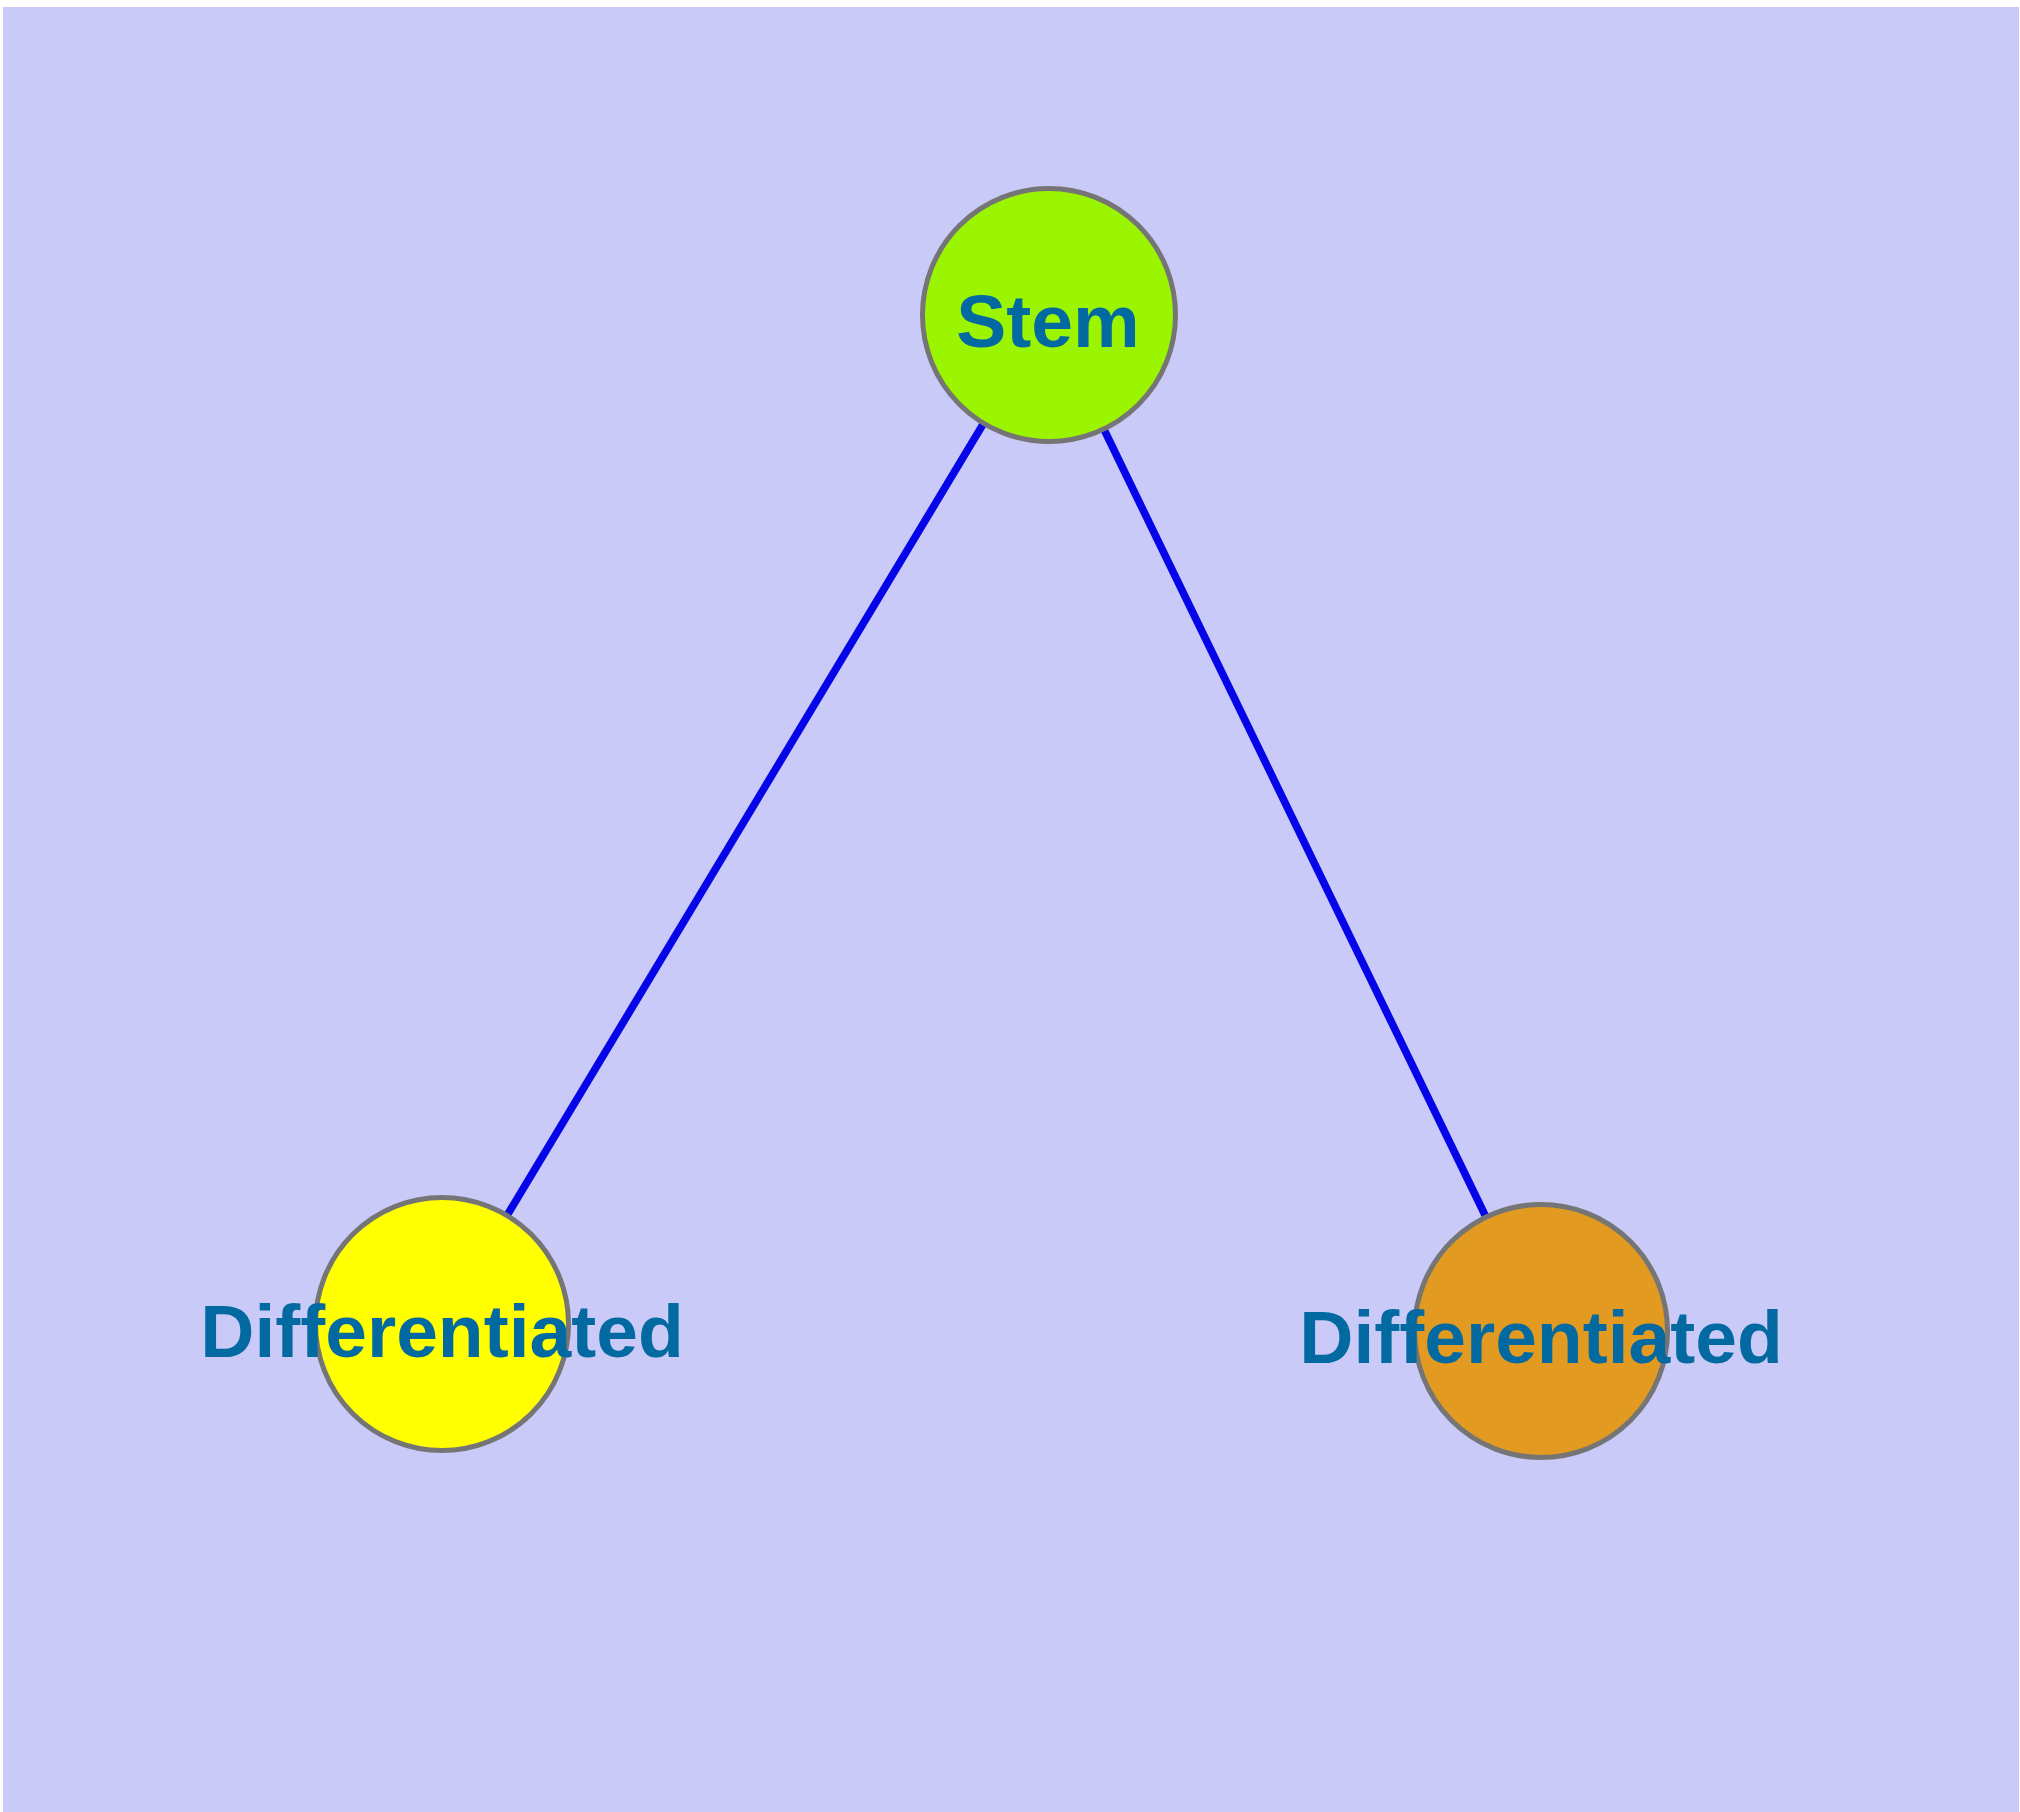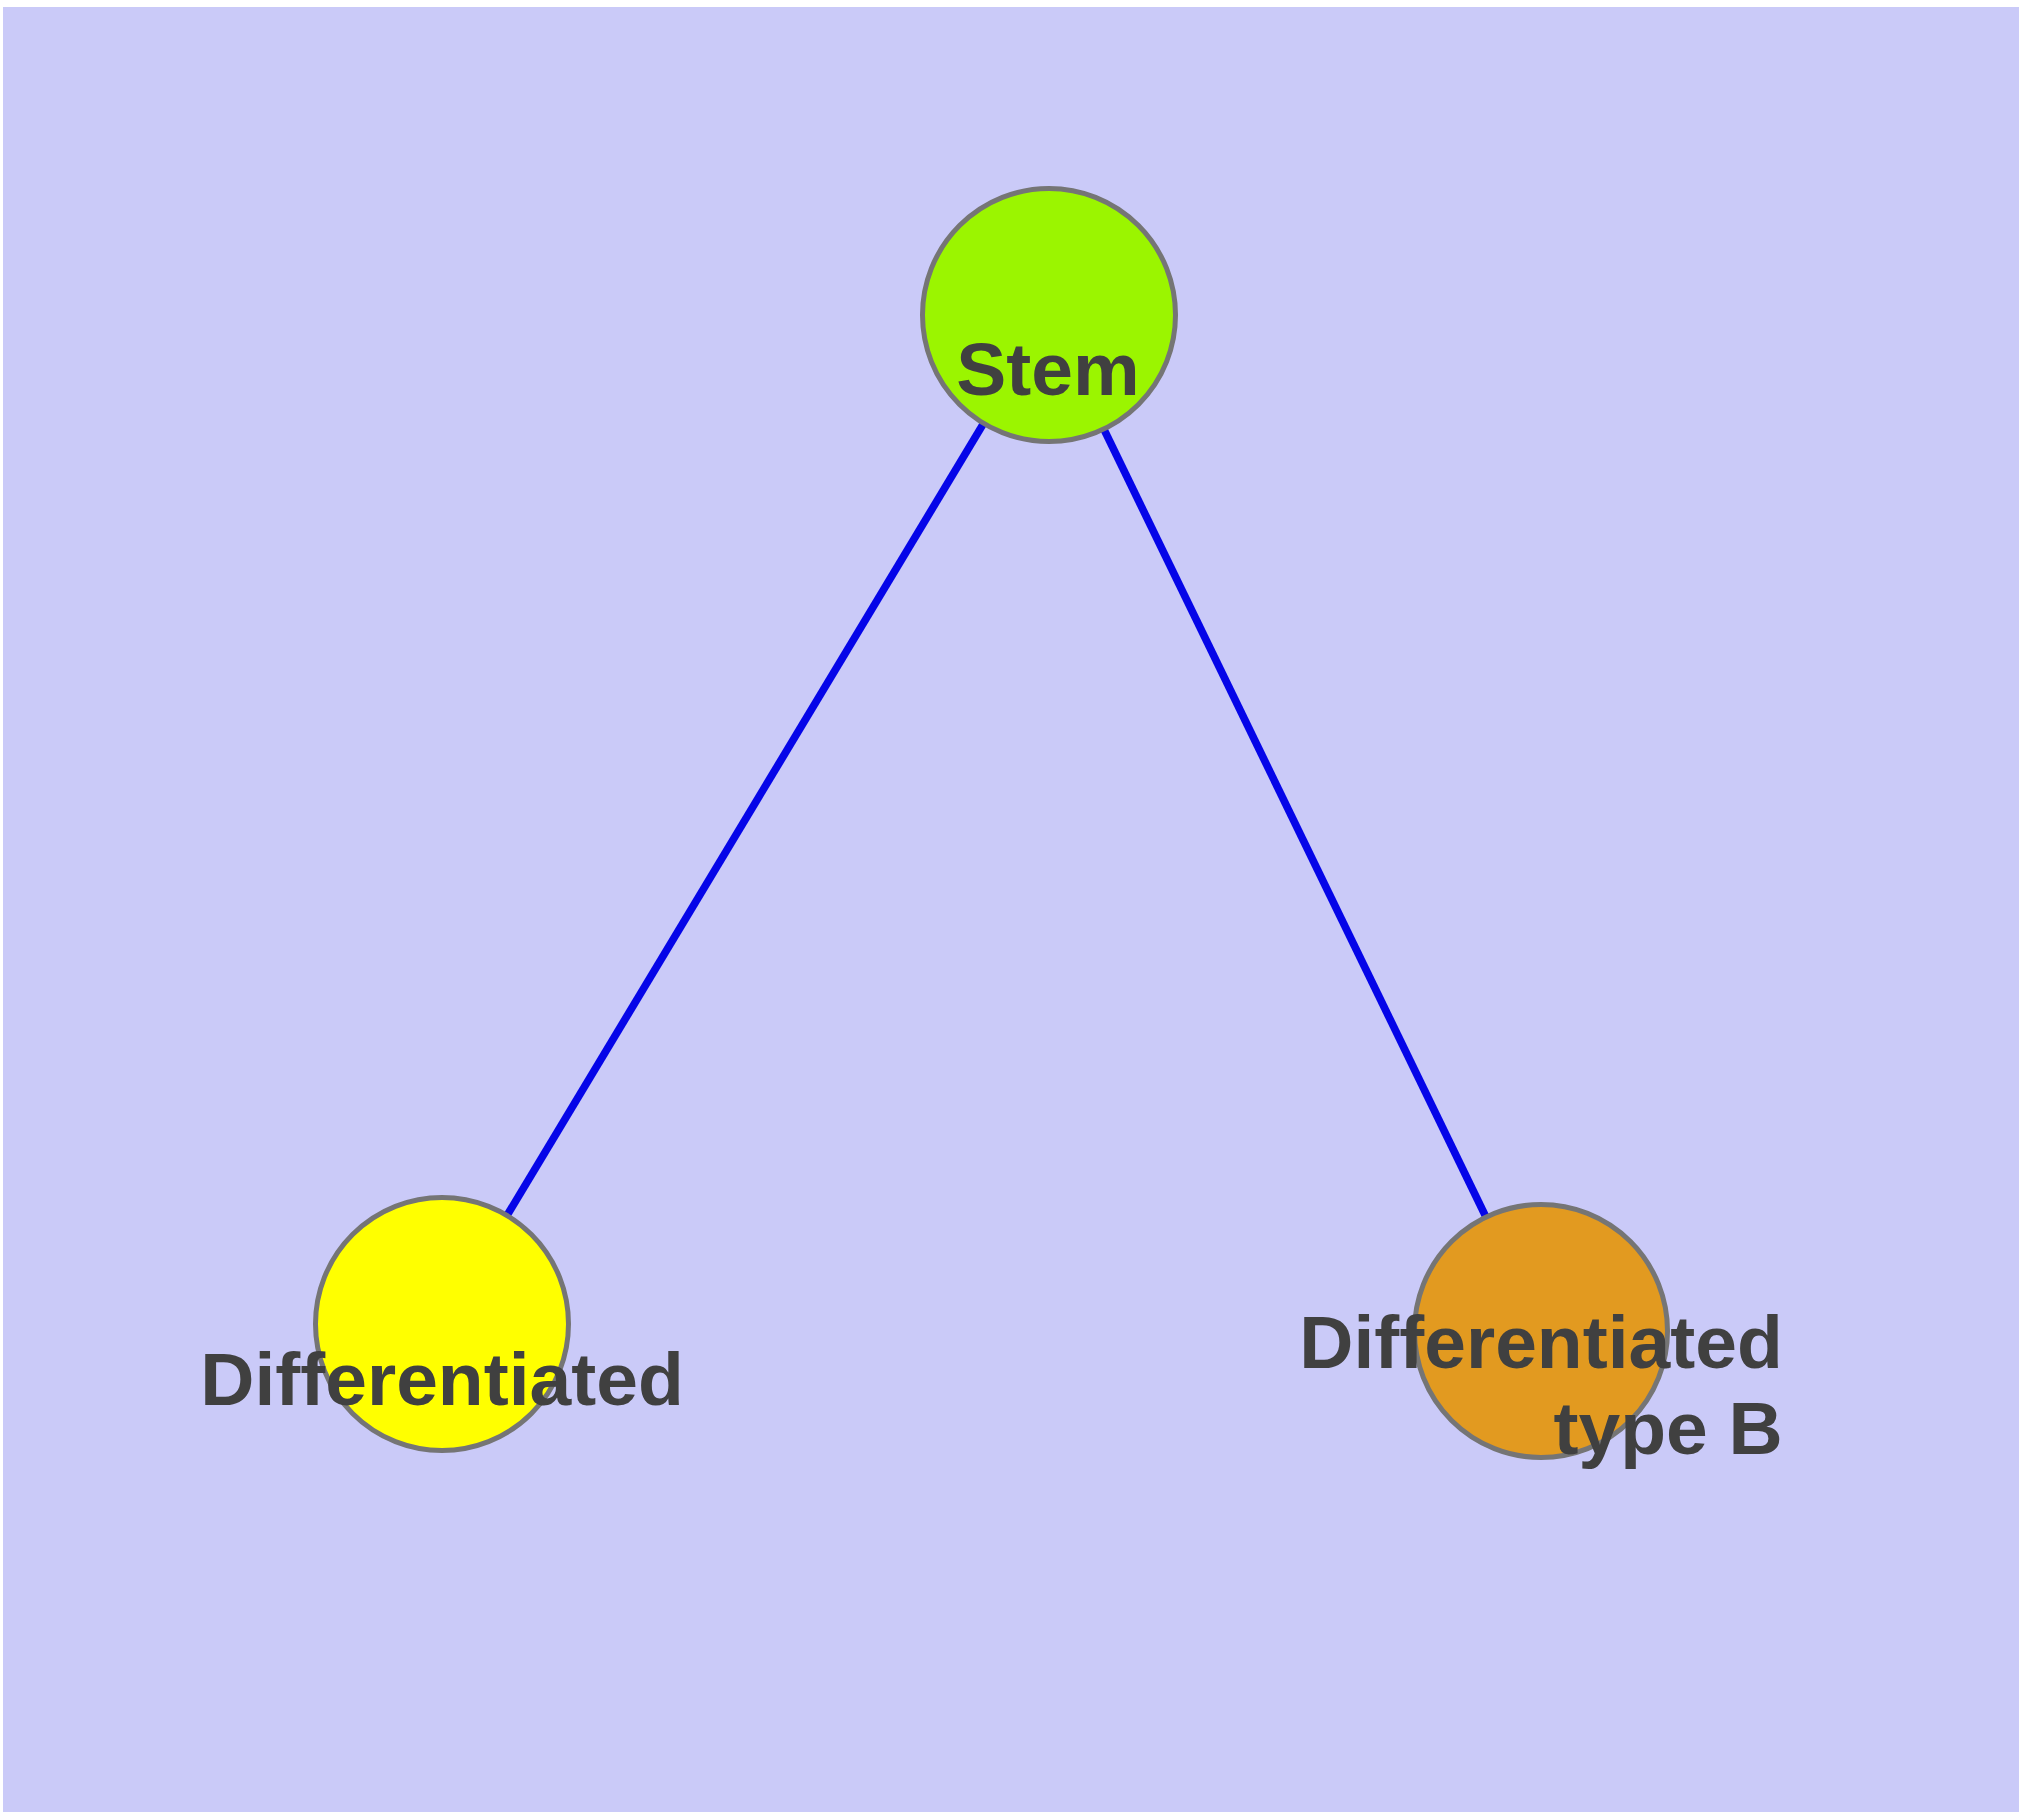--- a/index.html
+++ b/index.html
@@ -45,27 +45,26 @@
     box-sizing: border-box;
     border: 5.1px solid #757575;
     border-radius: 50%;
   }
   .node-stem   { left: 920px; top: 186px;  background: #9bf500; }
   .node-type-a { left: 313px;  top: 1195px; background: #ffff00; }
   .node-type-b { left: 1412px; top: 1202px; background: #e29a20; }
   .node-label {
     position: absolute;
     transform: translate(-50%, -50%);
-    text-align: right;
-    color: #404040;
+    text-align: center;
+    color: #0369a1;
     font-weight: bold;
     font-size: 75px;
     line-height: 86px;
     white-space: nowrap;
-    margin-top: 48px;
   }
   .label-stem   { left: 1048px; top: 321px; }
   .label-type-a { left: 442px;  top: 1331px; }
   .label-type-b { left: 1541px; top: 1337px; }
   .label-line { display: block; }
 </style>
 </head>
 <body>
 
 <div class="page">
@@ -86,17 +85,16 @@
   <div class="node-label label-stem">
     <span class="label-line">Stem</span>
   </div>
 
   <div class="node-label label-type-a">
     <span class="label-line">Differentiated</span>
   </div>
 
   <div class="node-label label-type-b">
     <span class="label-line">Differentiated</span>
-    <span class="label-line">type B</span>
   </div>
 
 </div>
 
 
 </body></html>

